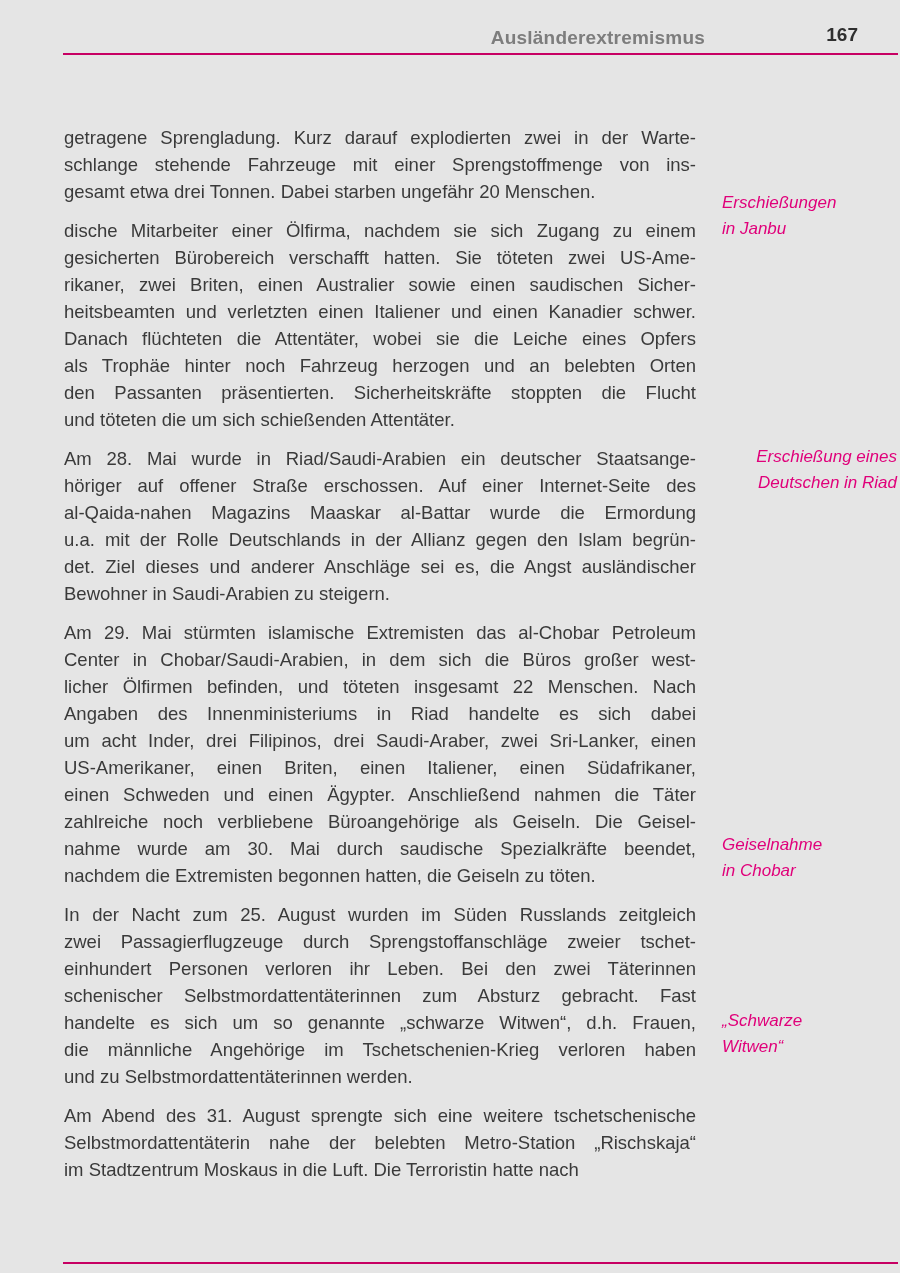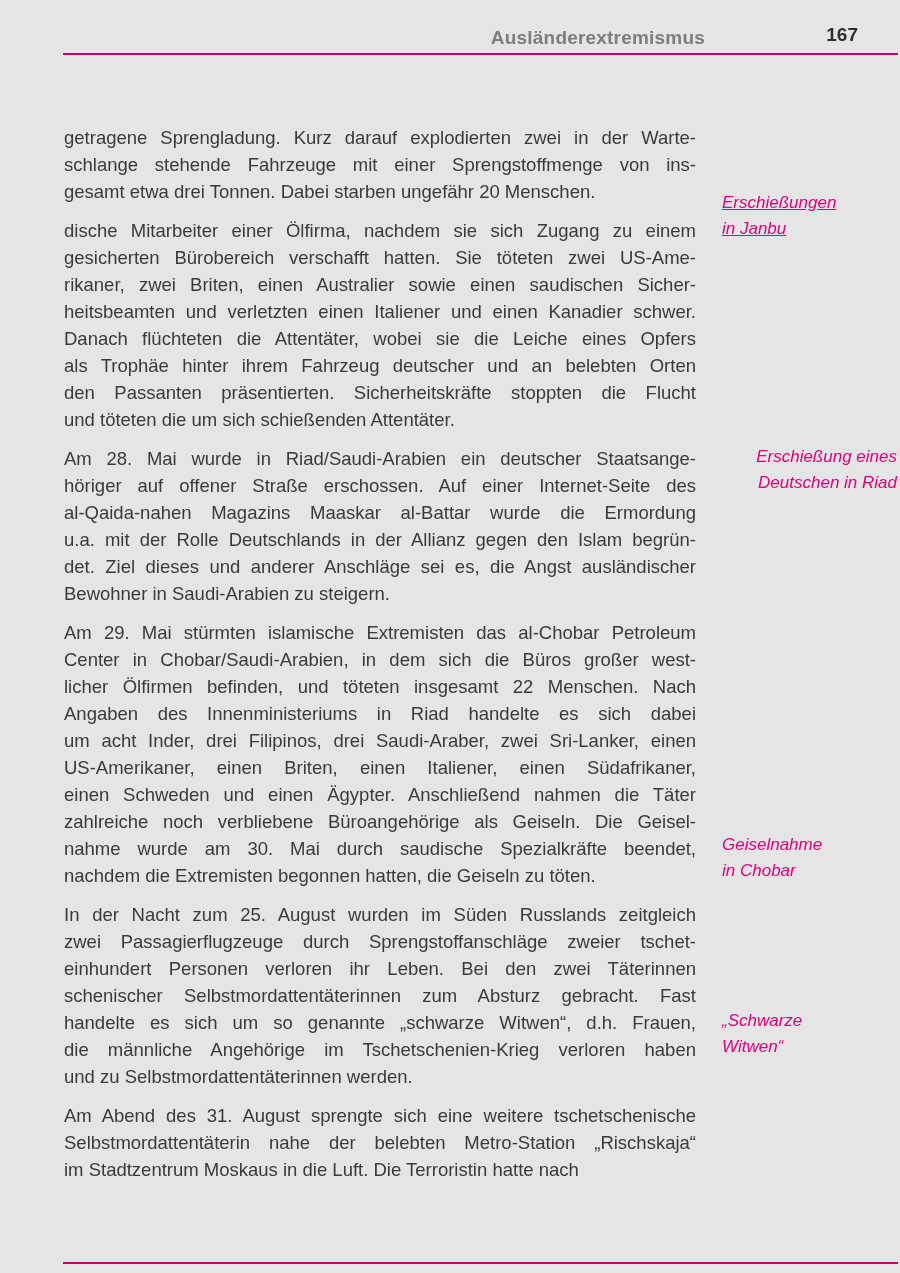--- a/index.html
+++ b/index.html
@@ -60,21 +60,21 @@
         <div class="line">getragene Sprengladung. Kurz darauf explodierten zwei in der Warte-</div>
         <div class="line">schlange stehende Fahrzeuge mit einer Sprengstoffmenge von ins-</div>
         <div class="line last">gesamt etwa drei Tonnen. Dabei starben ungefähr 20 Menschen.</div>
       </div>
       <div class="para">
         <div class="line">dische Mitarbeiter einer Ölfirma, nachdem sie sich Zugang zu einem</div>
         <div class="line">gesicherten Bürobereich verschafft hatten. Sie töteten zwei US-Ame-</div>
         <div class="line">rikaner, zwei Briten, einen Australier sowie einen saudischen Sicher-</div>
         <div class="line">heitsbeamten und verletzten einen Italiener und einen Kanadier schwer.</div>
         <div class="line">Danach flüchteten die Attentäter, wobei sie die Leiche eines Opfers</div>
-        <div class="line">als Trophäe hinter ihrem Fahrzeug deutscher und an belebten Orten</div>
+        <div class="line">als Trophäe hinter noch Fahrzeug herzogen und an belebten Orten</div>
         <div class="line">den Passanten präsentierten. Sicherheitskräfte stoppten die Flucht</div>
         <div class="line last">und töteten die um sich schießenden Attentäter.</div>
       </div>
       <div class="para">
         <div class="line">Am 28. Mai wurde in Riad/Saudi-Arabien ein deutscher Staatsange-</div>
         <div class="line">höriger auf offener Straße erschossen. Auf einer Internet-Seite des</div>
         <div class="line">al-Qaida-nahen Magazins Maaskar al-Battar wurde die Ermordung</div>
         <div class="line">u.a. mit der Rolle Deutschlands in der Allianz gegen den Islam begrün-</div>
         <div class="line">det. Ziel dieses und anderer Anschläge sei es, die Angst ausländischer</div>
         <div class="line last">Bewohner in Saudi-Arabien zu steigern.</div>
@@ -100,21 +100,21 @@
         <div class="line">die männliche Angehörige im Tschetschenien-Krieg verloren haben</div>
         <div class="line last">und zu Selbstmordattentäterinnen werden.</div>
       </div>
       <div class="para">
         <div class="line">Am Abend des 31. August sprengte sich eine weitere tschetschenische</div>
         <div class="line">Selbstmordattentäterin nahe der belebten Metro-Station „Rischskaja“</div>
         <div class="line last">im Stadtzentrum Moskaus in die Luft. Die Terroristin hatte nach</div>
       </div>
     </div>
   <div class="margin-notes-col" id="notes">
-      <div class="margin-note" style="top: 190px; text-decoration: underline;">
+      <div class="margin-note" style="top: 190px;">
         <div>Erschießungen</div>
         <div>in Janbu</div>
       </div>
       <div class="margin-note" style="top: 444px; text-align: right;">
         <div>Erschießung eines</div>
         <div>Deutschen in Riad</div>
       </div>
       <div class="margin-note" style="top: 832px;">
         <div>Geiselnahme</div>
         <div>in Chobar</div>

